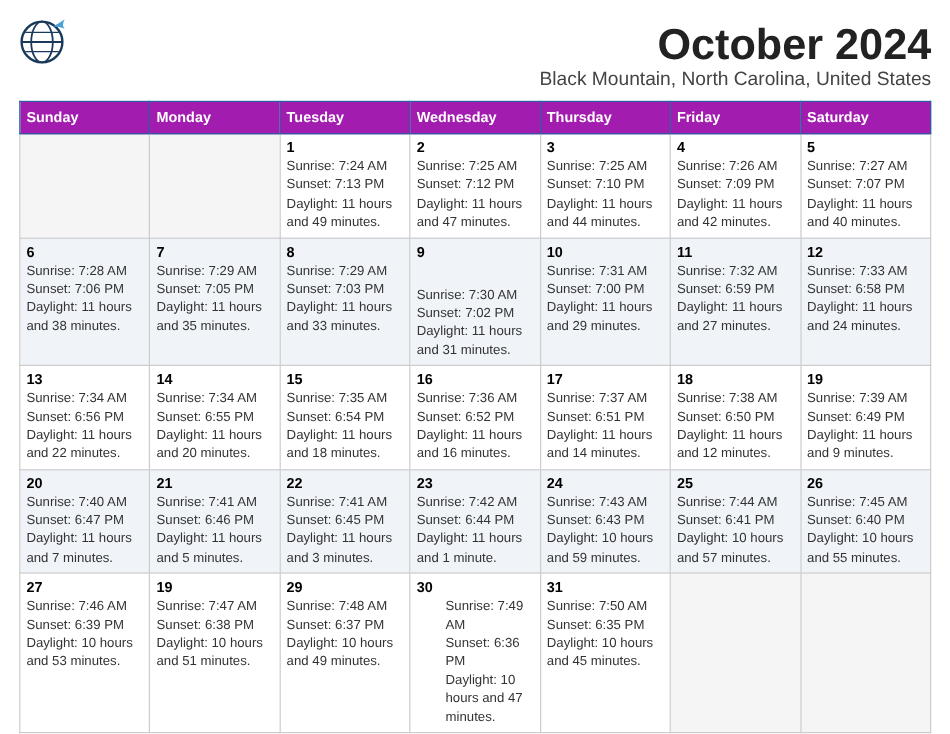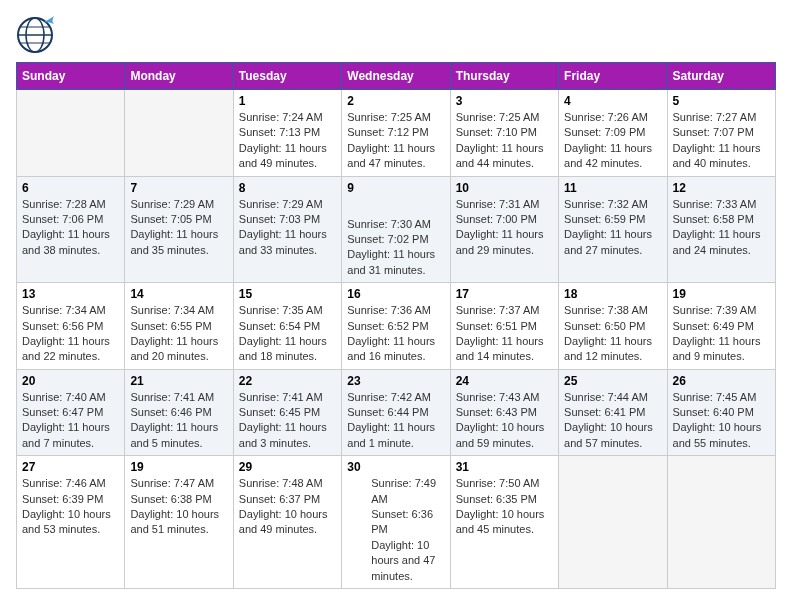--- a/index.html
+++ b/index.html
@@ -87,20 +87,22 @@
           <line x1="2" y1="19" x2="36" y2="19" stroke="#1a3a5c" stroke-width="1.5"></line>
           <line x1="5" y1="11" x2="33" y2="11" stroke="#1a3a5c" stroke-width="1"></line>
           <line x1="5" y1="27" x2="33" y2="27" stroke="#1a3a5c" stroke-width="1"></line>
 
           <path d="M28 6 Q34 3 38 0 Q35 5 38 8 Q34 6 28 6Z" fill="#4a9fd4"></path>
         </svg>
       </div>
     </div>
   </div>
   <div class="title-block">
+    <div class="month-title">October 2024</div>
+    <div class="location-title">Black Mountain, North Carolina, United States</div>
   </div>
 </div>
 
 <table class="calendar">
   <thead>
     <tr>
     <th>Sunday</th>
         <th>Monday</th>
         <th>Tuesday</th>
         <th>Wednesday</th>

